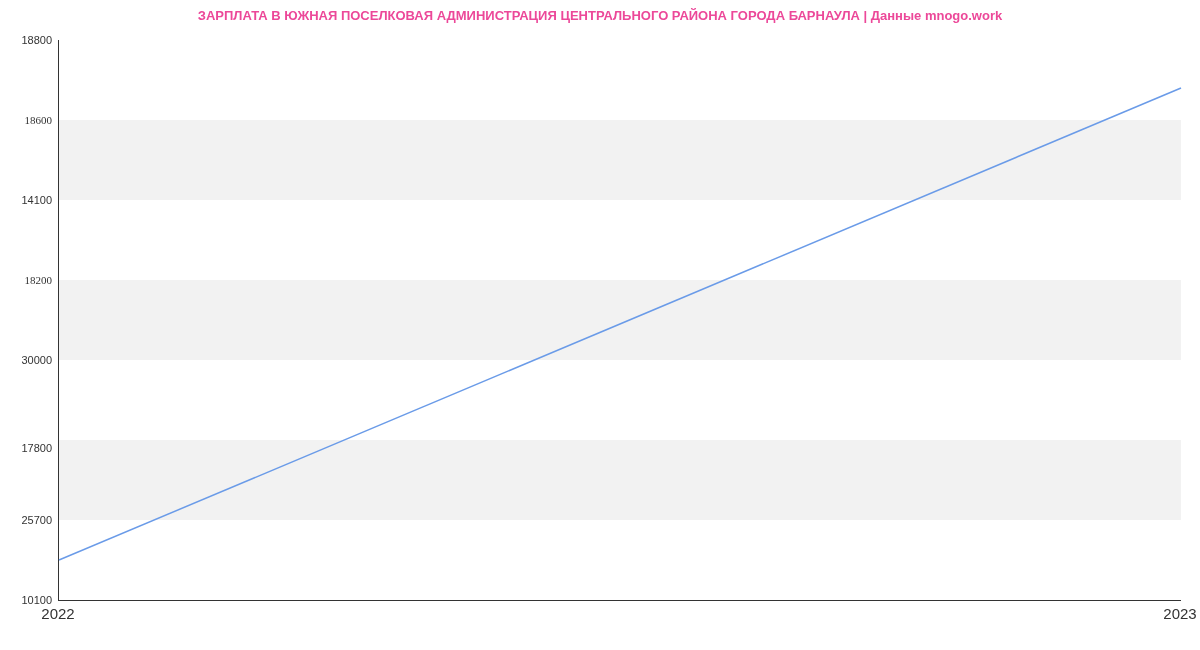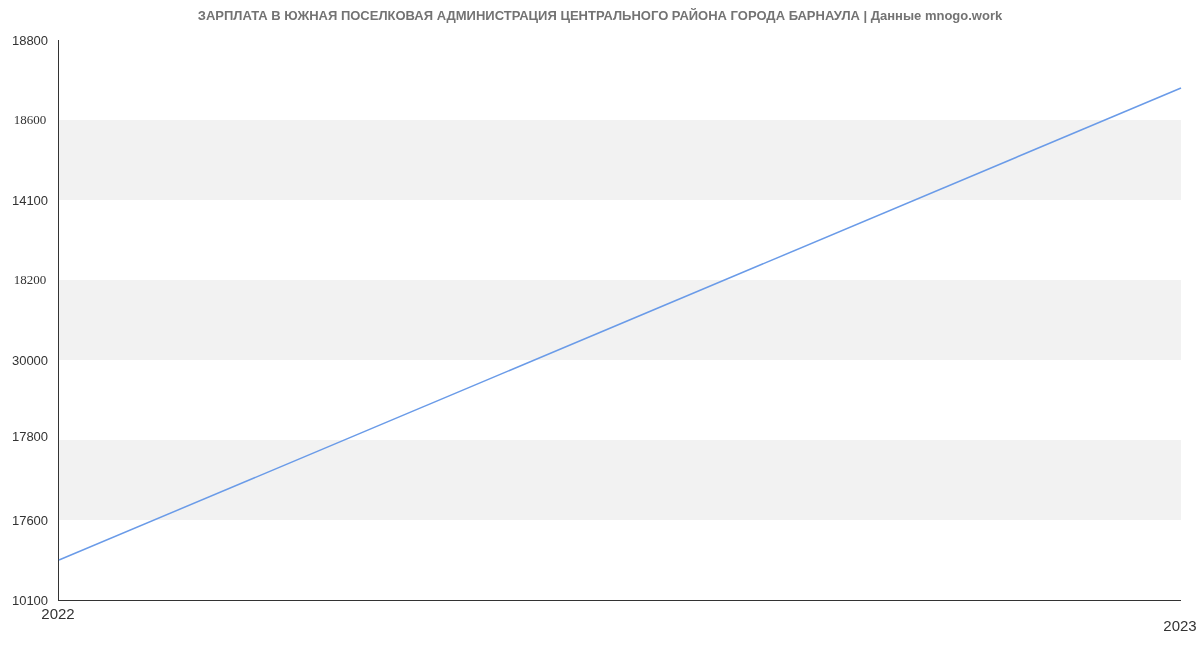--- a/index.html
+++ b/index.html
@@ -17,21 +17,21 @@
     height: 650px;
   }
   .chart-title {
     position: absolute;
     top: 8px;
     left: 0;
     right: 0;
     text-align: center;
     font-size: 13px;
     font-weight: bold;
-    color: #737373;
+    color: #ec4899;
   }
   .plot-area {
     position: absolute;
     left: 58px;
     top: 40px;
     width: 1122px;
     height: 560px;
     border-left: 1px solid #333;
     border-bottom: 1px solid #333;
     background: #ffffff;
@@ -39,23 +39,23 @@
   .hband {
     position: absolute;
     left: 0;
     width: 100%;
     background: #f2f2f2;
   }
   .y-tick-label {
     position: absolute;
     right: 1148px; 
     transform: translateY(-50%);
-    font-size: 13px;
+    font-size: 11px;
     color: #333;
-    text-align: center;
+    text-align: right;
     width: 44px;
   }
   .x-tick-label {
     position: absolute;
     top: 605px;
     font-size: 15px;
     color: #333;
     transform: translateX(-50%);
   }
   svg.line-layer {
@@ -76,22 +76,22 @@
   <div class="plot-area">
       <div class="hband" style="top: 80px; height: 80px;"></div>
       <div class="hband" style="top: 240px; height: 80px;"></div>
       <div class="hband" style="top: 400px; height: 80px;"></div>
 
     <svg class="line-layer" viewBox="0 0 1122 560" preserveAspectRatio="none">
         <polyline points="0,520 1122,48" fill="none" stroke="#6a9be8" stroke-width="1.5"></polyline>
       </svg>
   </div>
 <div class="y-tick-label" style="top: 600px;">10100</div>
-    <div class="y-tick-label" style="top: 520px;">17600</div>
-    <div class="y-tick-label" style="top: 436px;">17800</div>
+    <div class="y-tick-label" style="top: 520px;">25700</div>
+    <div class="y-tick-label" style="top: 448px;">17800</div>
     <div class="y-tick-label" style="top: 360px;">30000</div>
     <div class="y-tick-label" style="top: 280px; font-family: Liberation Serif, serif;">18200</div>
     <div class="y-tick-label" style="top: 200px;">14100</div>
     <div class="y-tick-label" style="top: 120px; font-family: Liberation Serif, serif;">18600</div>
     <div class="y-tick-label" style="top: 40px;">18800</div>
     <div class="x-tick-label" style="left: 58px;">2022</div>
-    <div class="x-tick-label" style="left: 1180px; margin-top: 12px;">2023</div>
+    <div class="x-tick-label" style="left: 1180px;">2023</div>
   </div>
 
 </body></html>

